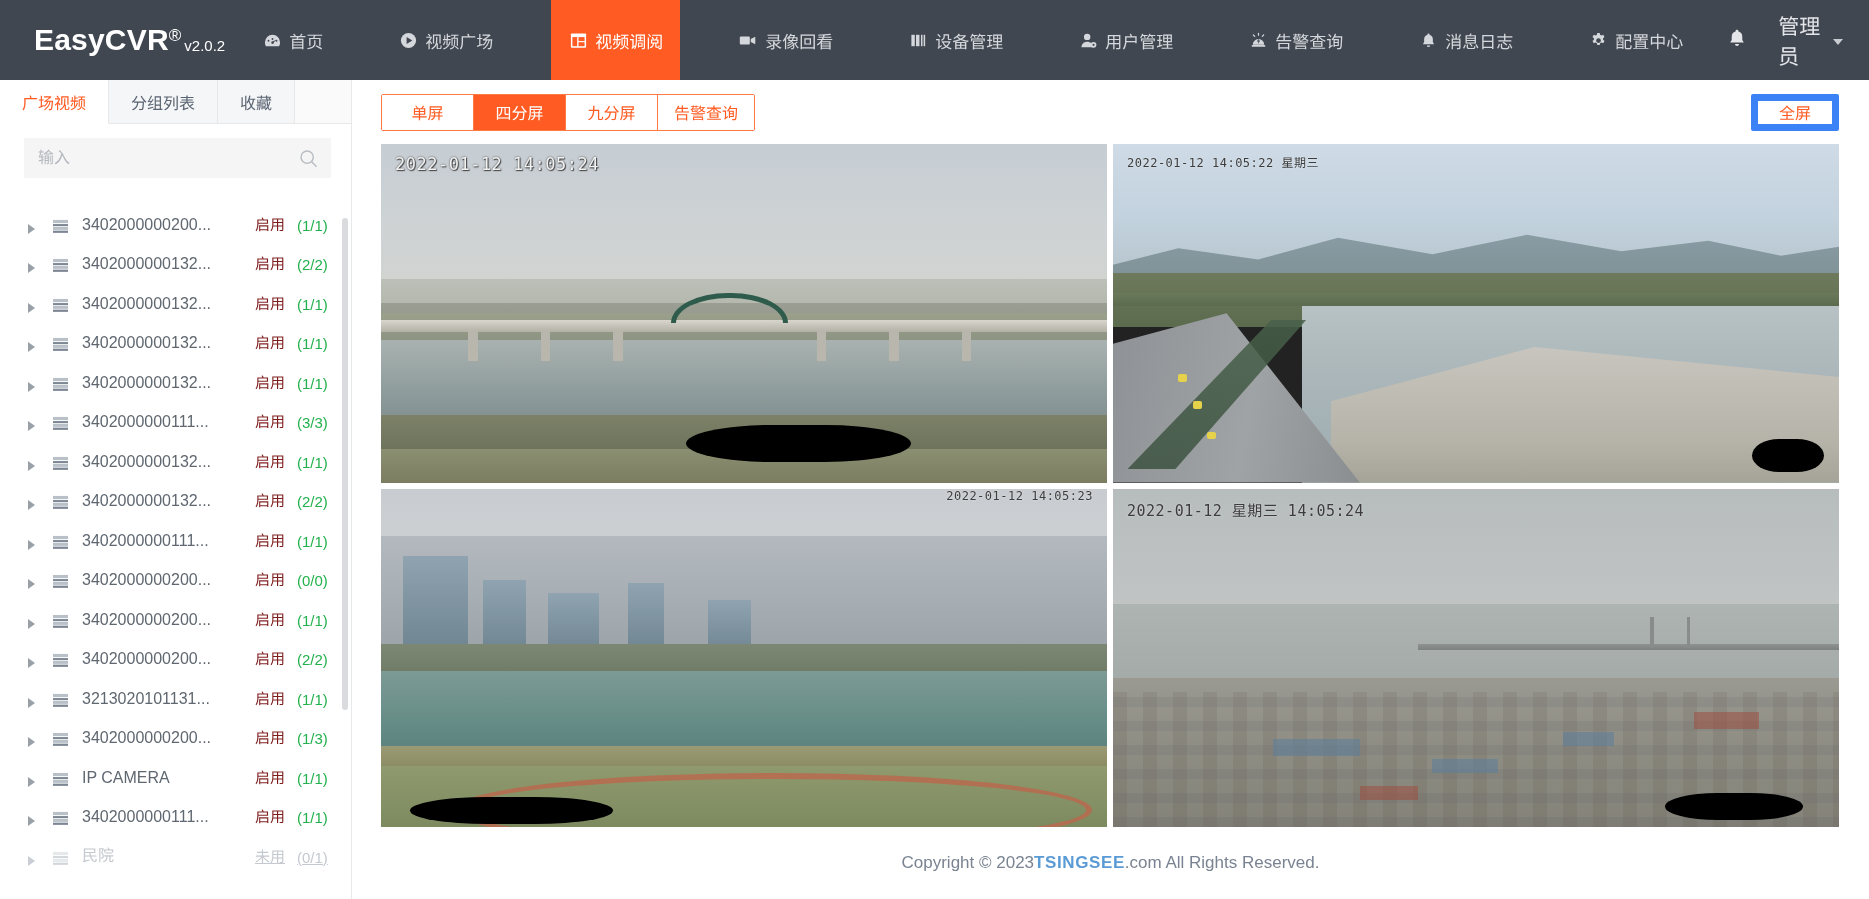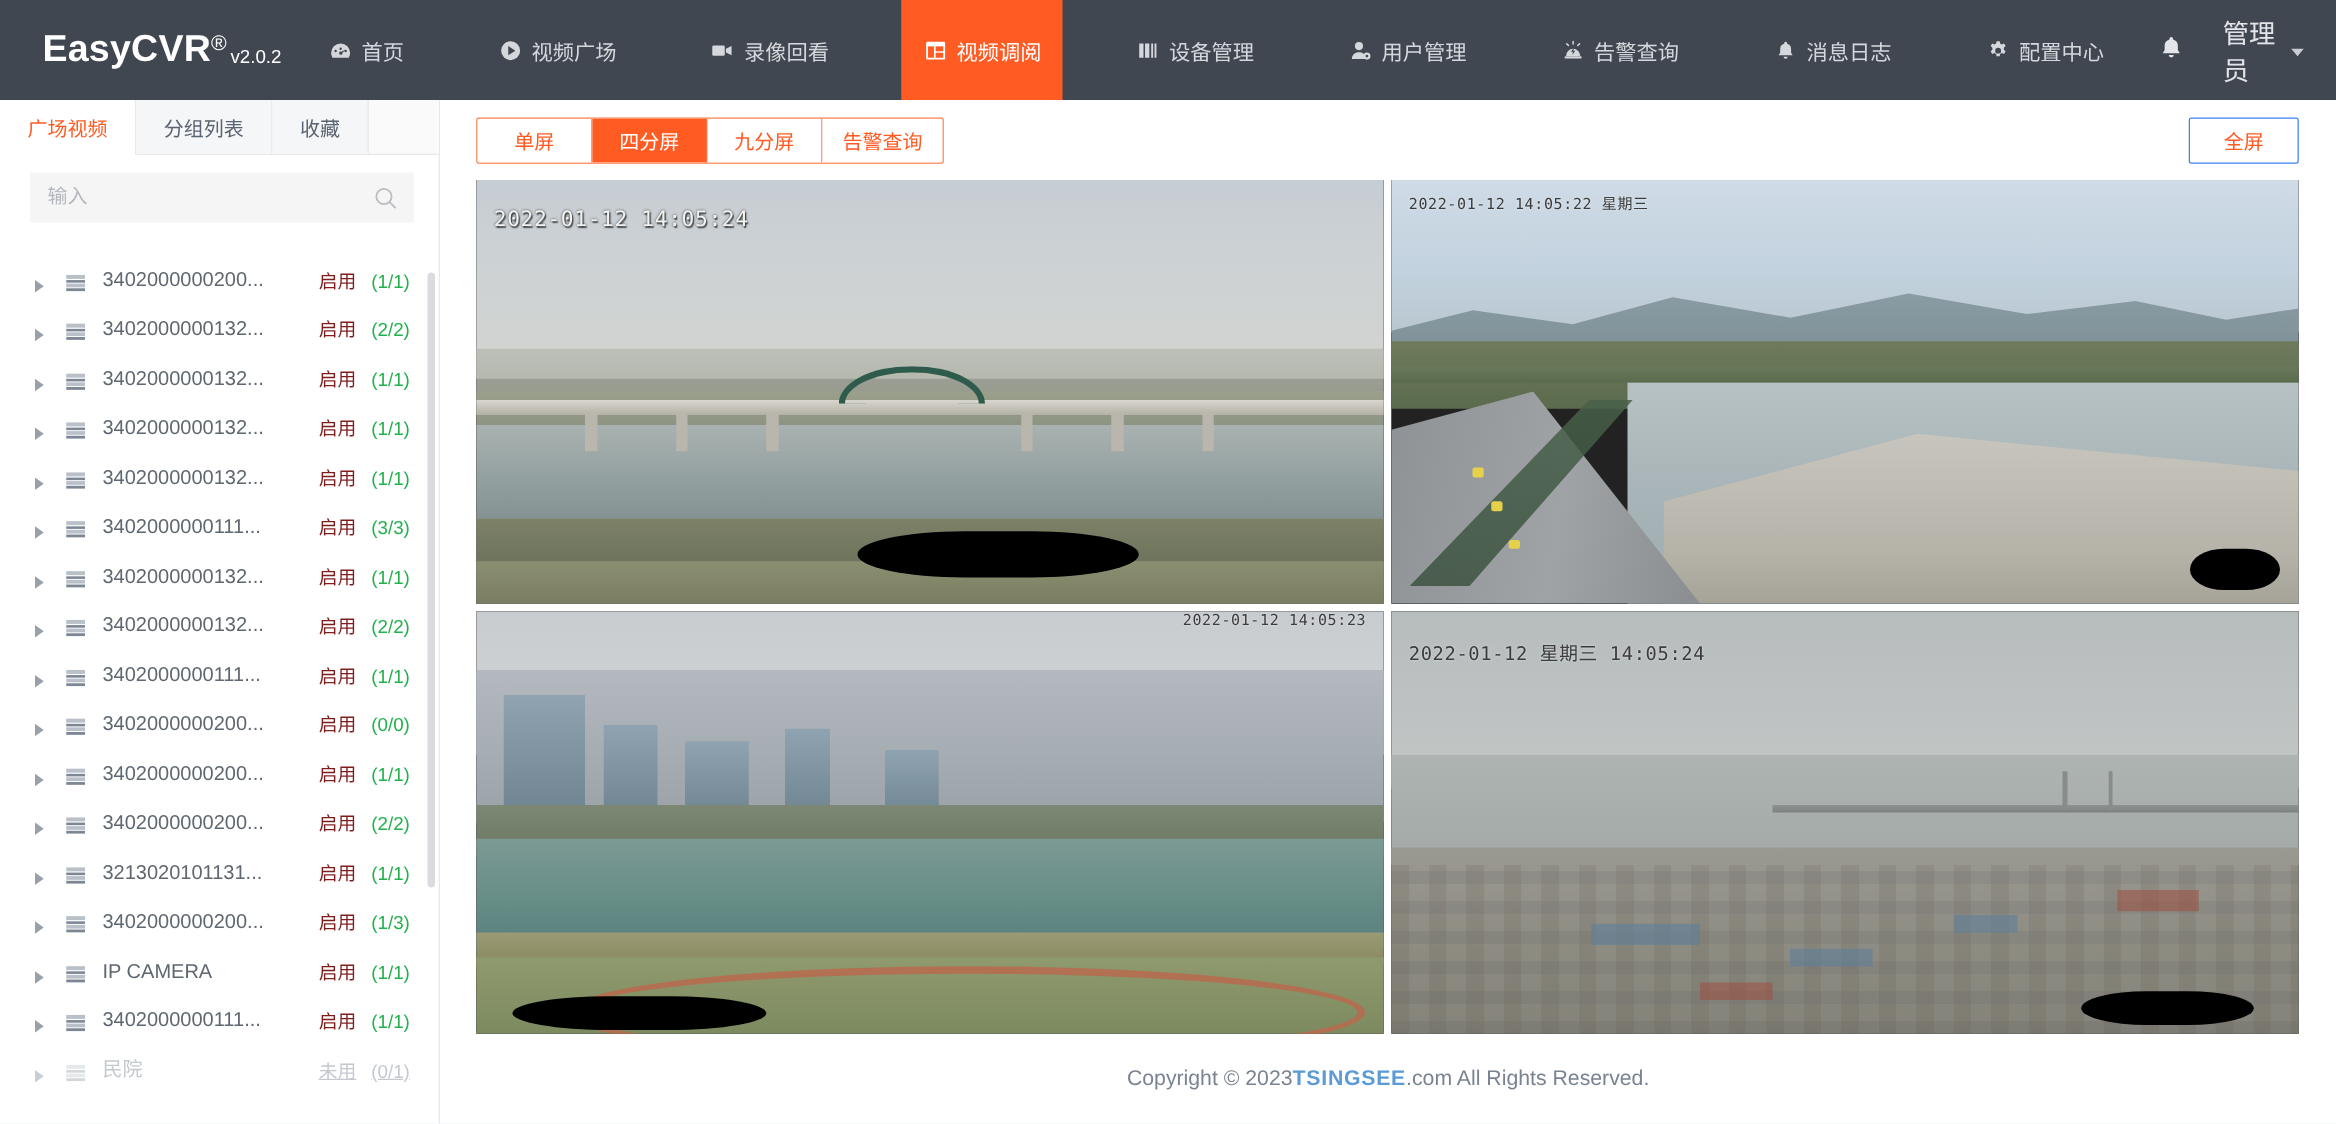--- a/index.html
+++ b/index.html
@@ -95,35 +95,35 @@
   .split-group { display: flex; border: 1px solid #ff7a45; border-radius: 2px; overflow: hidden; height: 37px; }
   .split-btn {
     display: flex; align-items: center; justify-content: center; min-width: 92px; padding: 0 16px;
     font-size: 16px; color: #ff5b22; background: #ffffff; cursor: pointer;
     border-right: 1px solid #ff7a45;
   }
   .split-btn:last-child { border-right: 0; }
   .split-btn.active { background: #ff5b22; color: #ffffff; }
   .fullscreen-btn {
     margin-left: auto; display: flex; align-items: center; justify-content: center;
-    width: 88px; height: 37px; border: 1px solid #3b82f6; color: #ff5b22;
+    width: 88px; height: 37px; border: 7px solid #3b82f6; color: #ff5b22;
     background: #ffffff; font-size: 16px; cursor: pointer; border-radius: 2px;
   }
 
   .video-area { flex: 1 1 auto; padding: 0 30px 0 29px; min-height: 0; }
   .video-grid {
     width: 100%; height: 100%; display: grid; grid-template-columns: 1fr 1fr;
     grid-template-rows: 1fr 1fr; gap: 6px; background: #ffffff;
   }
   .vcell { position: relative; overflow: hidden; background: #222; }
   .vcell .osd {
     position: absolute; z-index: 5; font-family: "DejaVu Sans Mono", monospace;
     letter-spacing: .5px; white-space: nowrap; pointer-events: none;
   }
-  .osd-tl { top: 22px; left: 14px; }
+  .osd-tl { top: 10px; left: 14px; }
   .osd-tr { top: 9px; left: 14px; }
   .osd-white { color: #f2f2f2; font-size: 17px; text-shadow: 0 0 2px rgba(0,0,0,.75), 1px 1px 1px rgba(0,0,0,.6); }
   .osd-dark  { color: #3c3c3c; font-size: 15px; text-shadow: 0 0 2px rgba(255,255,255,.55); }
   .osd-small { font-size: 12px; }
   .osd-right { left: auto; right: 14px; }
   .mask { position: absolute; background: #000; border-radius: 46%/60%; z-index: 4; }
 
   
   .scene { position: absolute; inset: 0; }
   
@@ -231,40 +231,40 @@
       <div class="nav-item">
         <span class="nav-ico">
           <svg width="19" height="19" viewBox="0 0 20 20">
               <circle cx="10" cy="10" r="8" fill="#d4d7db"></circle>
               <path d="M8 6.2 14 10l-6 3.8Z" fill="#414751"></path>
             </svg>
         </span>
         <span>视频广场</span>
       </div>
 
-      <div class="nav-item">
-        <span class="nav-ico">
-          <svg width="20" height="19" viewBox="0 0 22 20">
-              <rect x="2" y="5.5" width="11" height="9" rx="1.2" fill="#d4d7db"></rect>
-              <path d="M14 8.4 19 6v8l-5-2.4Z" fill="#d4d7db"></path>
-            </svg>
-        </span>
-        <span>录像回看</span>
-      </div>
-
       <div class="nav-item active">
         <span class="nav-ico">
           <svg width="19" height="19" viewBox="0 0 20 20">
               <rect x="2" y="2.5" width="16" height="15" rx="1" fill="#ffffff"></rect>
               <rect x="3.6" y="6.4" width="5" height="9.6" fill="#ff5b22"></rect>
               <rect x="10" y="6.4" width="6.4" height="4.2" fill="#ff5b22"></rect>
               <rect x="10" y="11.8" width="6.4" height="4.2" fill="#ff5b22"></rect>
             </svg>
         </span>
         <span>视频调阅</span>
+      </div>
+
+      <div class="nav-item">
+        <span class="nav-ico">
+          <svg width="20" height="19" viewBox="0 0 22 20">
+              <rect x="2" y="5.5" width="11" height="9" rx="1.2" fill="#d4d7db"></rect>
+              <path d="M14 8.4 19 6v8l-5-2.4Z" fill="#d4d7db"></path>
+            </svg>
+        </span>
+        <span>录像回看</span>
       </div>
 
       <div class="nav-item">
         <span class="nav-ico">
           <svg width="19" height="19" viewBox="0 0 20 20">
               <rect x="2.5" y="4" width="3.6" height="12" fill="#d4d7db"></rect>
               <rect x="7.4" y="4" width="3.6" height="12" fill="#d4d7db"></rect>
               <rect x="12.6" y="4" width="1.6" height="12" fill="#d4d7db"></rect>
               <rect x="15.4" y="4" width="1.6" height="12" fill="#d4d7db"></rect>
             </svg>

